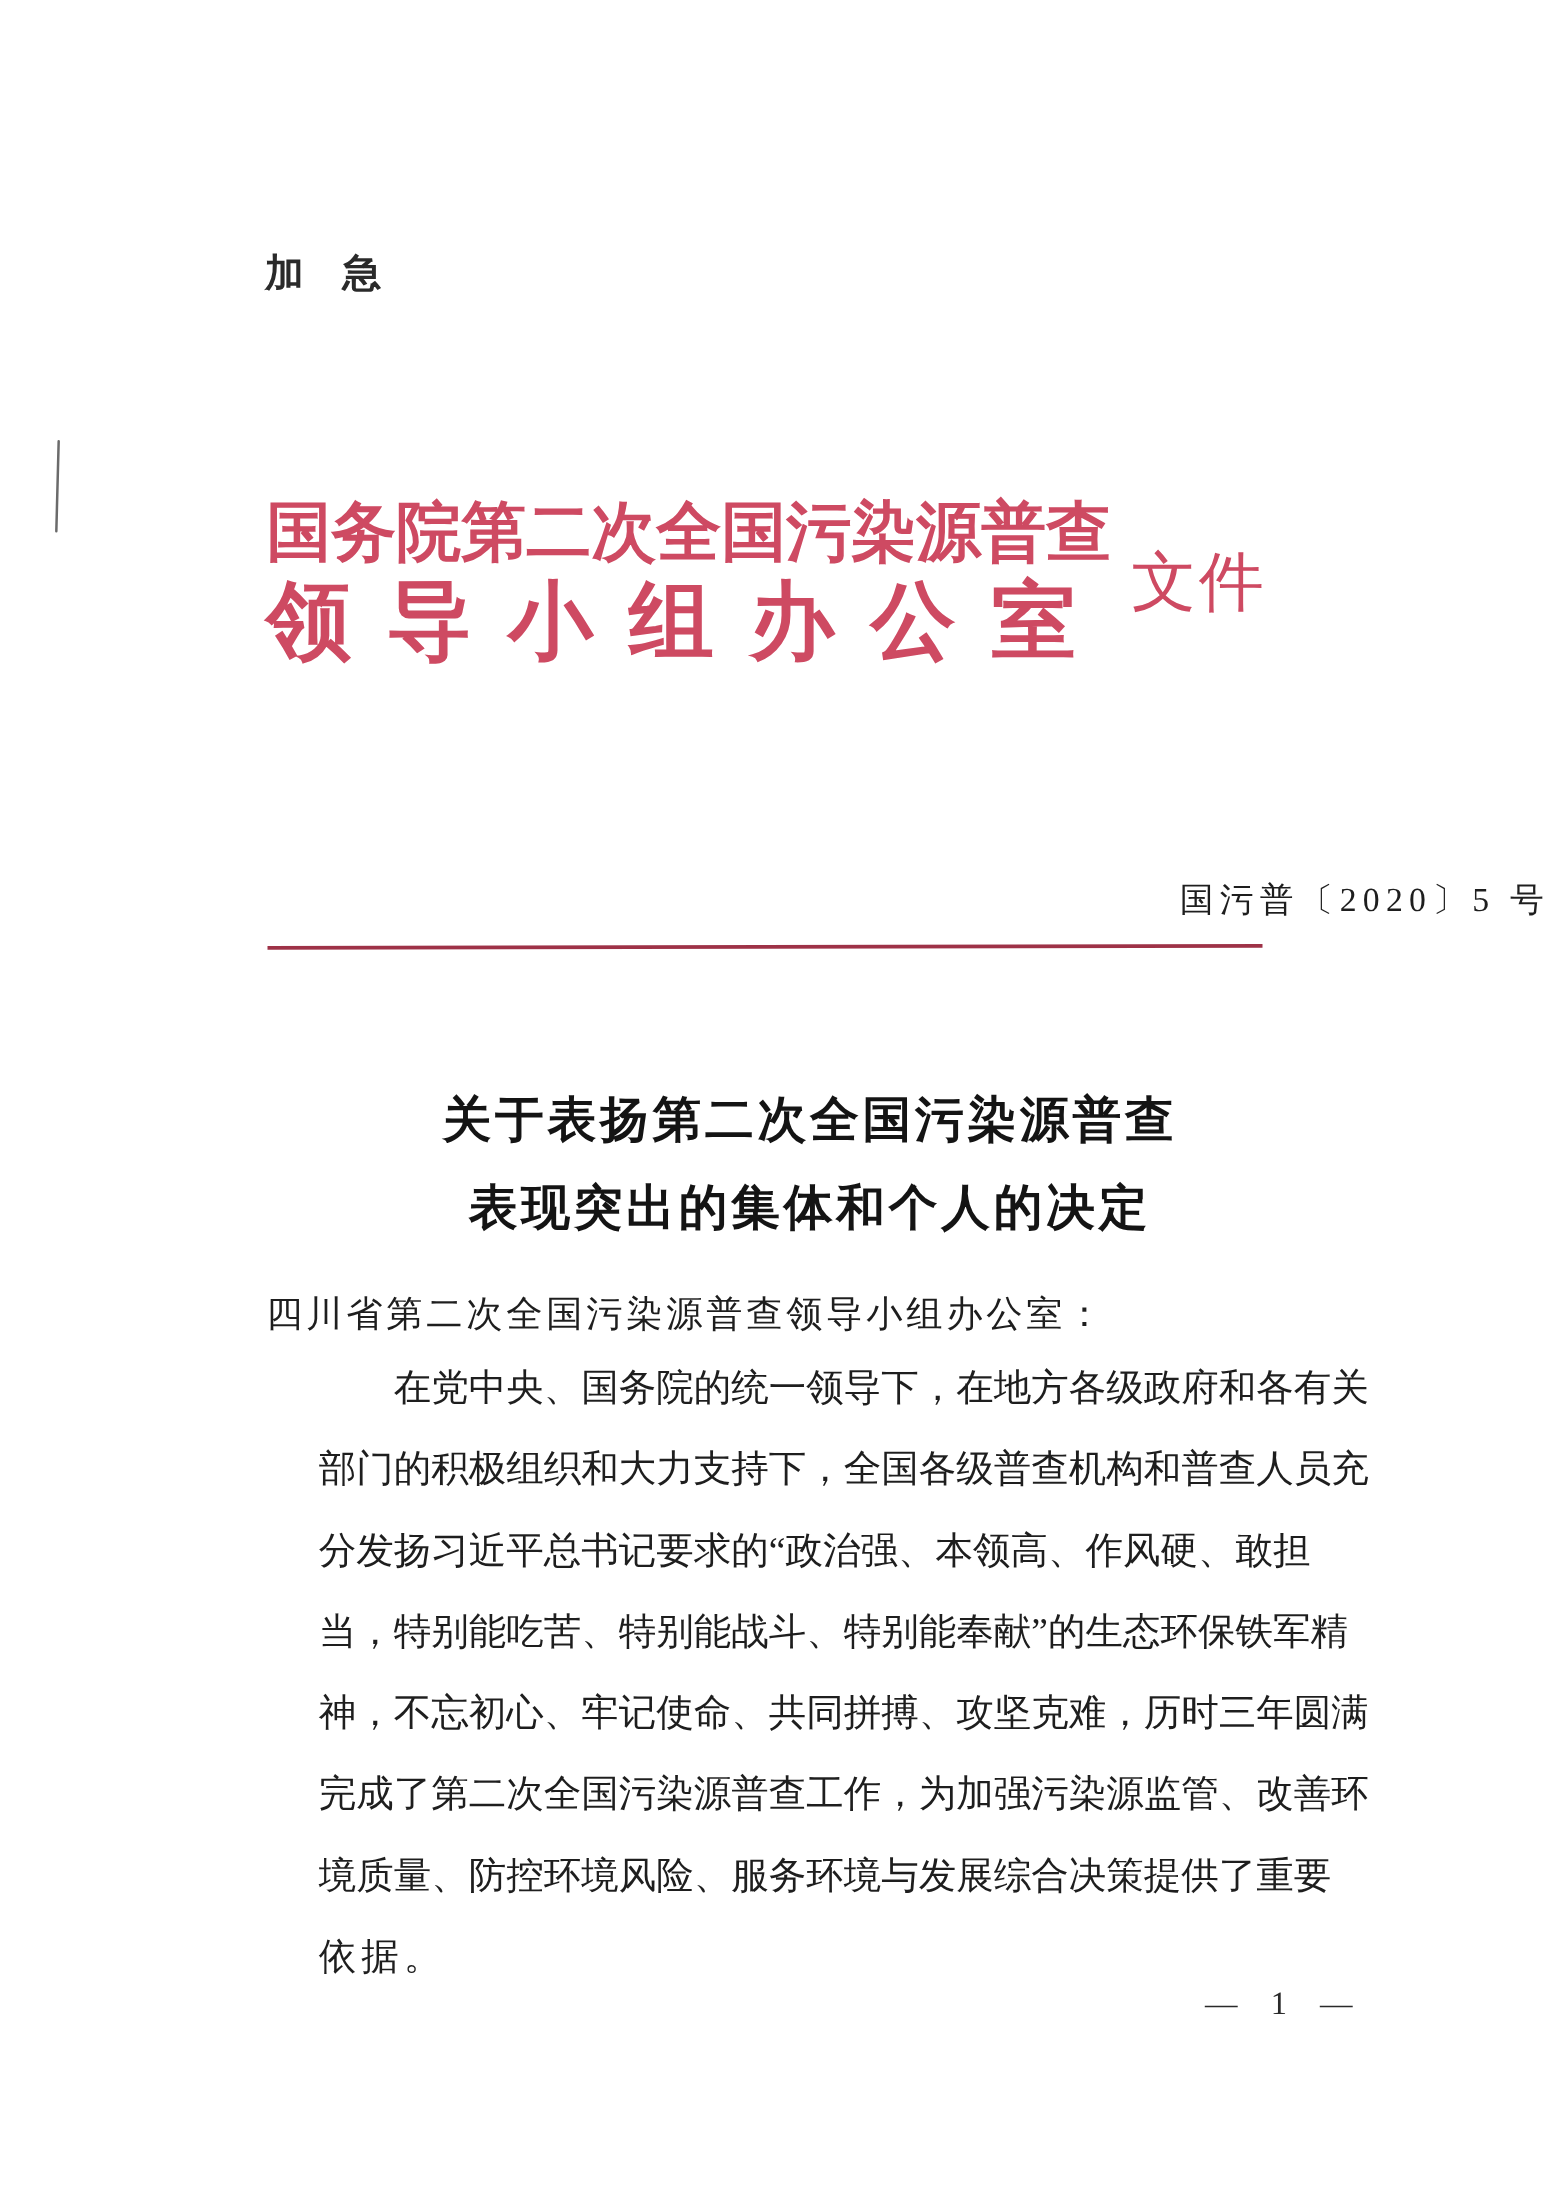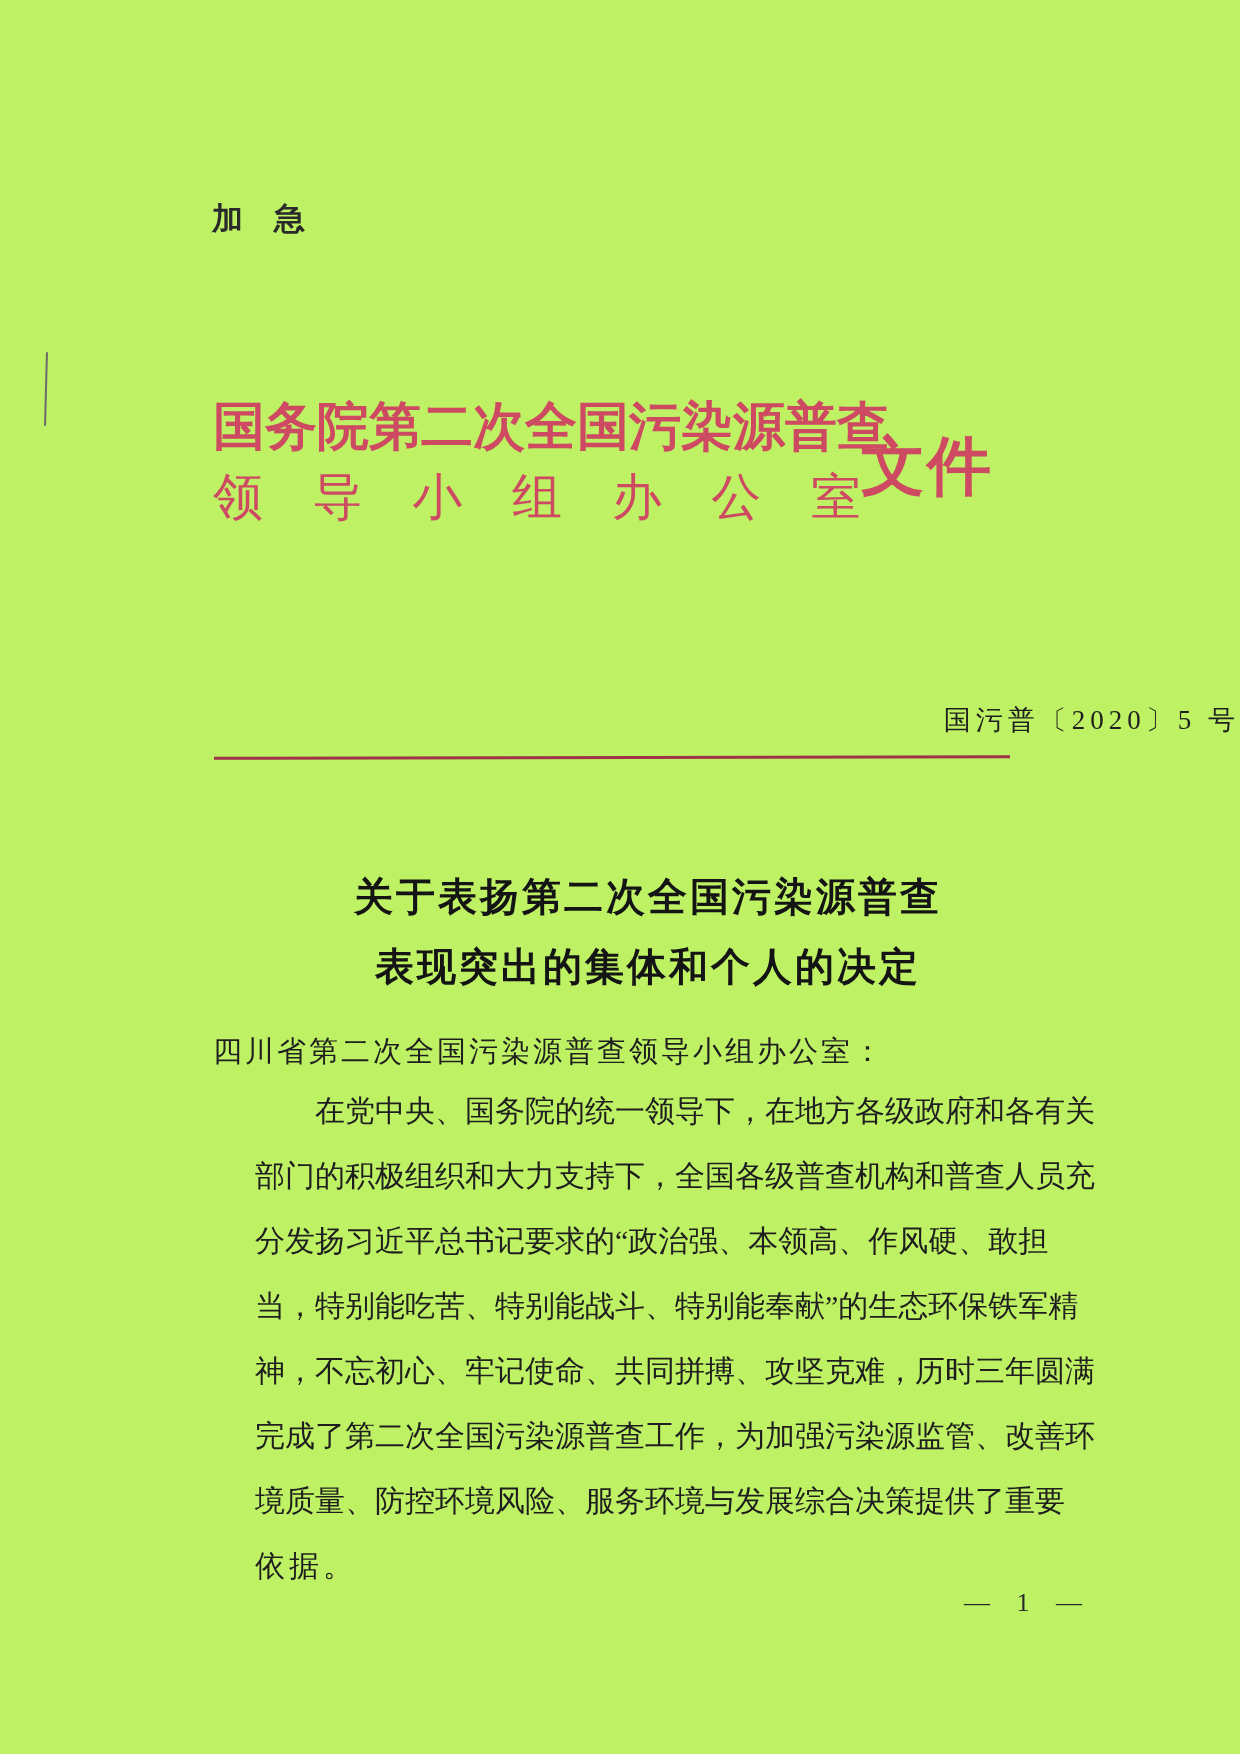--- a/index.html
+++ b/index.html
@@ -3,21 +3,21 @@
 <meta charset="utf-8">
 <style>
   html, body { margin: 0; padding: 0; }
   body { background: #e8e8e6; }
 
   .page {
     position: relative;
     width: 1240px;
     height: 1754px;
     margin: 0 auto;
-    background: #bef264;
+    background: #ffffff;
     overflow: hidden;
     font-family: "Liberation Serif", "DejaVu Serif", serif;
     color: #222;
   }
 
   
   .edge-tick {
     position: absolute;
     left: 45px;
     top: 352px;
@@ -53,31 +53,31 @@
   .org-line1 {
     font-size: 52px;
     font-weight: bold;
     line-height: 70px;
     letter-spacing: 0px;
     text-align: justify;
     text-align-last: justify;
     white-space: nowrap;
   }
   .org-line2 {
-    font-size: 50px;
-    font-weight: normal;
+    font-size: 68px;
+    font-weight: bold;
     line-height: 70px;
     text-align: justify;
     text-align-last: justify;
   }
   .doc-word {
     flex: 1;
-    font-size: 64px;
-    font-weight: bold;
-    text-align: left;
+    font-size: 52px;
+    font-weight: normal;
+    text-align: right;
     letter-spacing: 2px;
     transform: translateY(4px);
   }
 
   .doc-number {
     position: absolute;
     left: 0;
     top: 702px;
     width: 100%;
     text-align: right;

